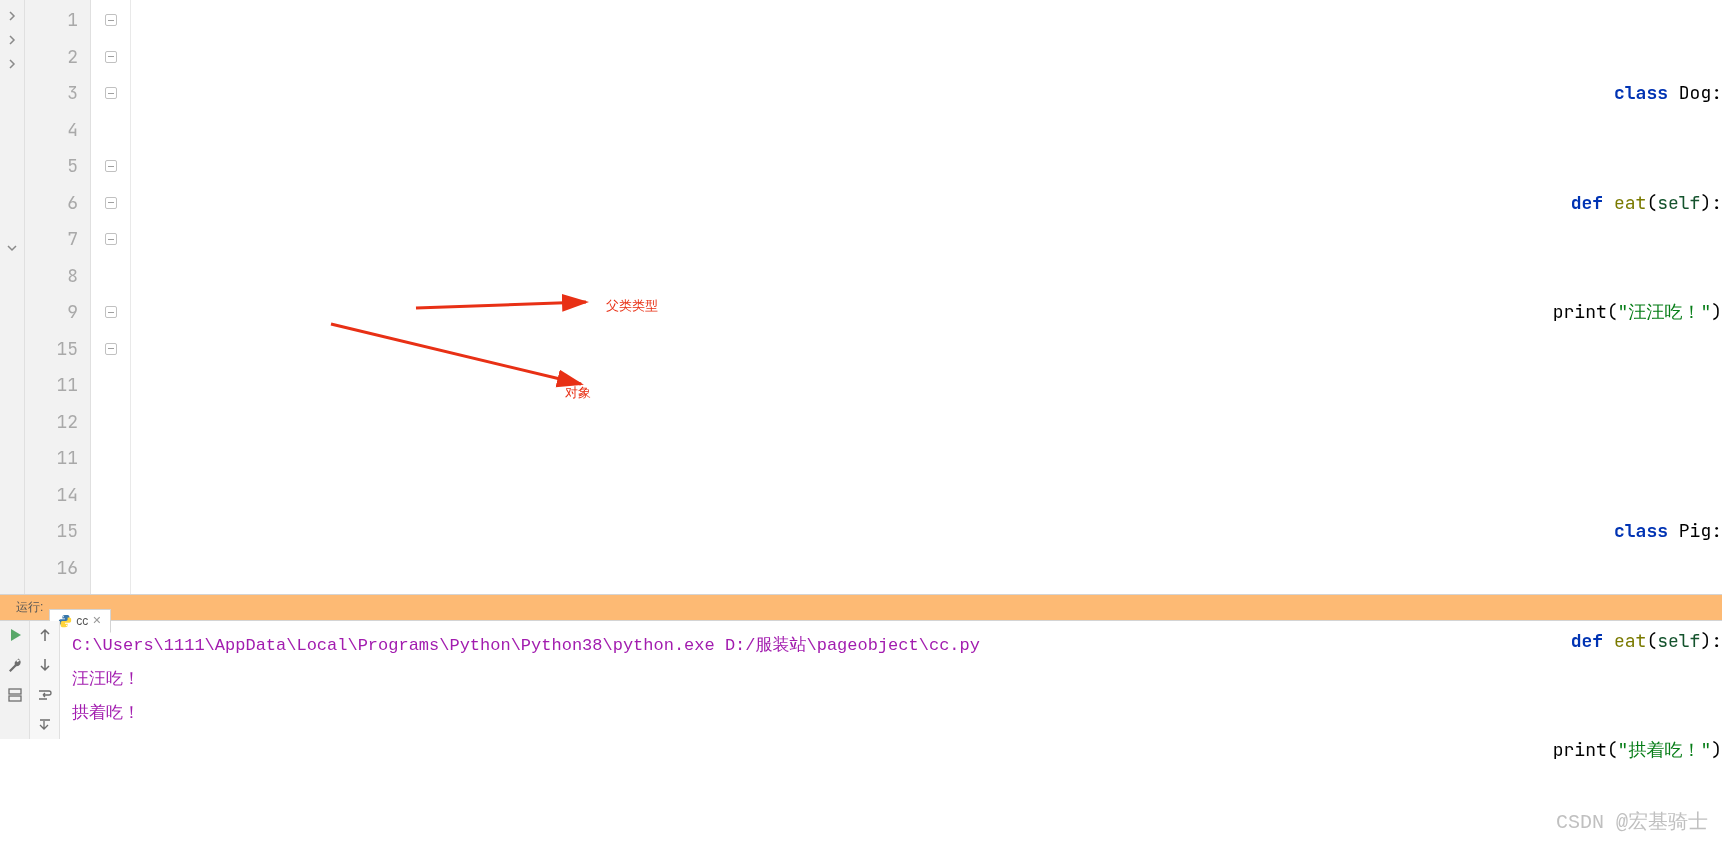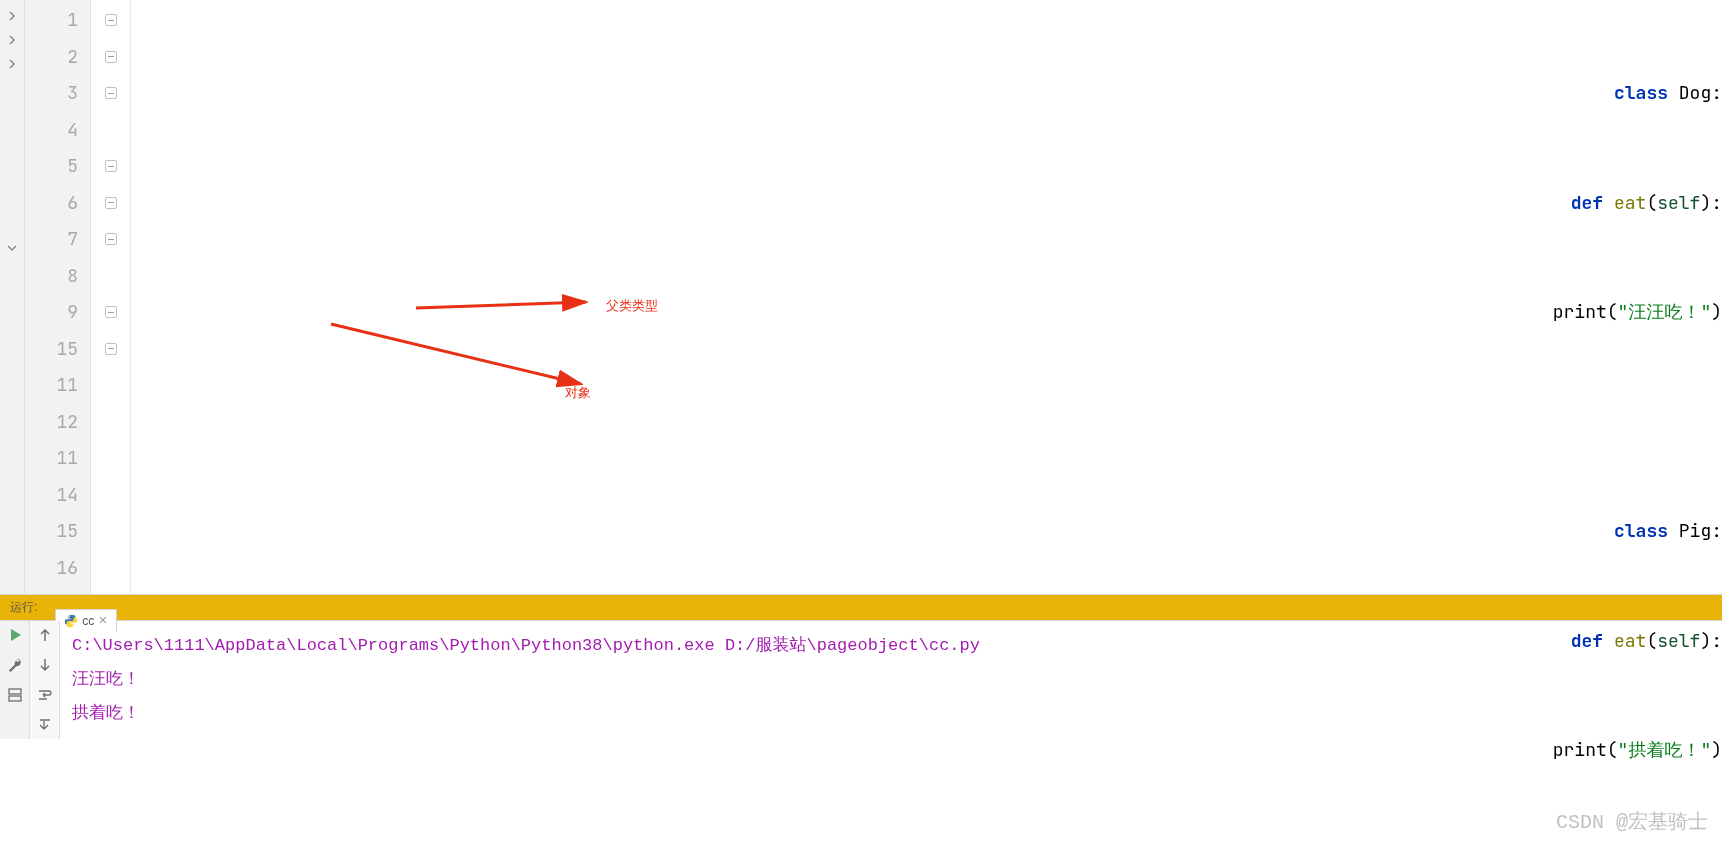--- a/index.html
+++ b/index.html
@@ -15,21 +15,21 @@
 .code { flex:1; font-family:"JetBrains Mono","Consolas",monospace; font-size:18px; line-height:36.5px; padding-left:10px; padding-top:2px; position:relative; white-space:pre;text-align:right; }
 .kw { color:#0033b3; font-weight:bold; }
 .self { color:#14532d; }
 .fn { color:#7a7a00; }
 .str { color:#067d17; }
 .line { height:36.5px; }
 .annotation-layer { position:absolute; inset:0; pointer-events:none; }
 .anno-text { position:absolute; color:#e83015; font-size:13px; font-family:Liberation Serif, serif; }
 .blue-note { position:absolute; color:#0066ff; font-size:17px; line-height:32px; font-family:"Microsoft YaHei",sans-serif; }
 svg.arrow { position:absolute; overflow:visible; }
-.run-header { height:26px; background:#eab308; border-bottom:1px solid #d4d4d4; display:flex; align-items:center; font-size:12px; color:#555; padding-left:10px; gap:18px; }
+.run-header { height:26px; background:#fdba74; border-bottom:1px solid #d4d4d4; display:flex; align-items:center; font-size:12px; color:#555; padding-left:16px; gap:6px; }
 .run-tab { background:#fff; border:1px solid #d4d4d4; border-bottom-color:#fff; padding:2px 8px 3px; display:flex; align-items:center; gap:4px; height:24px; margin-bottom:-1px;margin-top:26px; }
 .py-ico { width:14px; height:14px; }
 .tab-close { color:#999; font-size:11px; }
 .run-body { display:flex; flex:1; }
 .run-tools { width:30px; background:#f2f2f2; border-right:1px solid #e0e0e0; display:flex; flex-direction:column; align-items:center; padding-top:6px; gap:14px; }
 .run-tools2 { width:30px; background:#f7f7f7; border-right:1px solid #e0e0e0; display:flex; flex-direction:column; align-items:center; padding-top:6px; gap:14px; }
 .tool-ic { width:16px; height:16px; color:#6e6e6e; }
 .play { color:#59a869; }
 .console { flex:1; font-family:Liberation Mono, monospace; font-size:17px; line-height:34px; padding:8px 12px; color:#a21caf; }
 .watermark { position:absolute; right:14px; bottom:10px; color:#c0c0c0; font-size:20px; font-family:Liberation Mono, monospace; }

